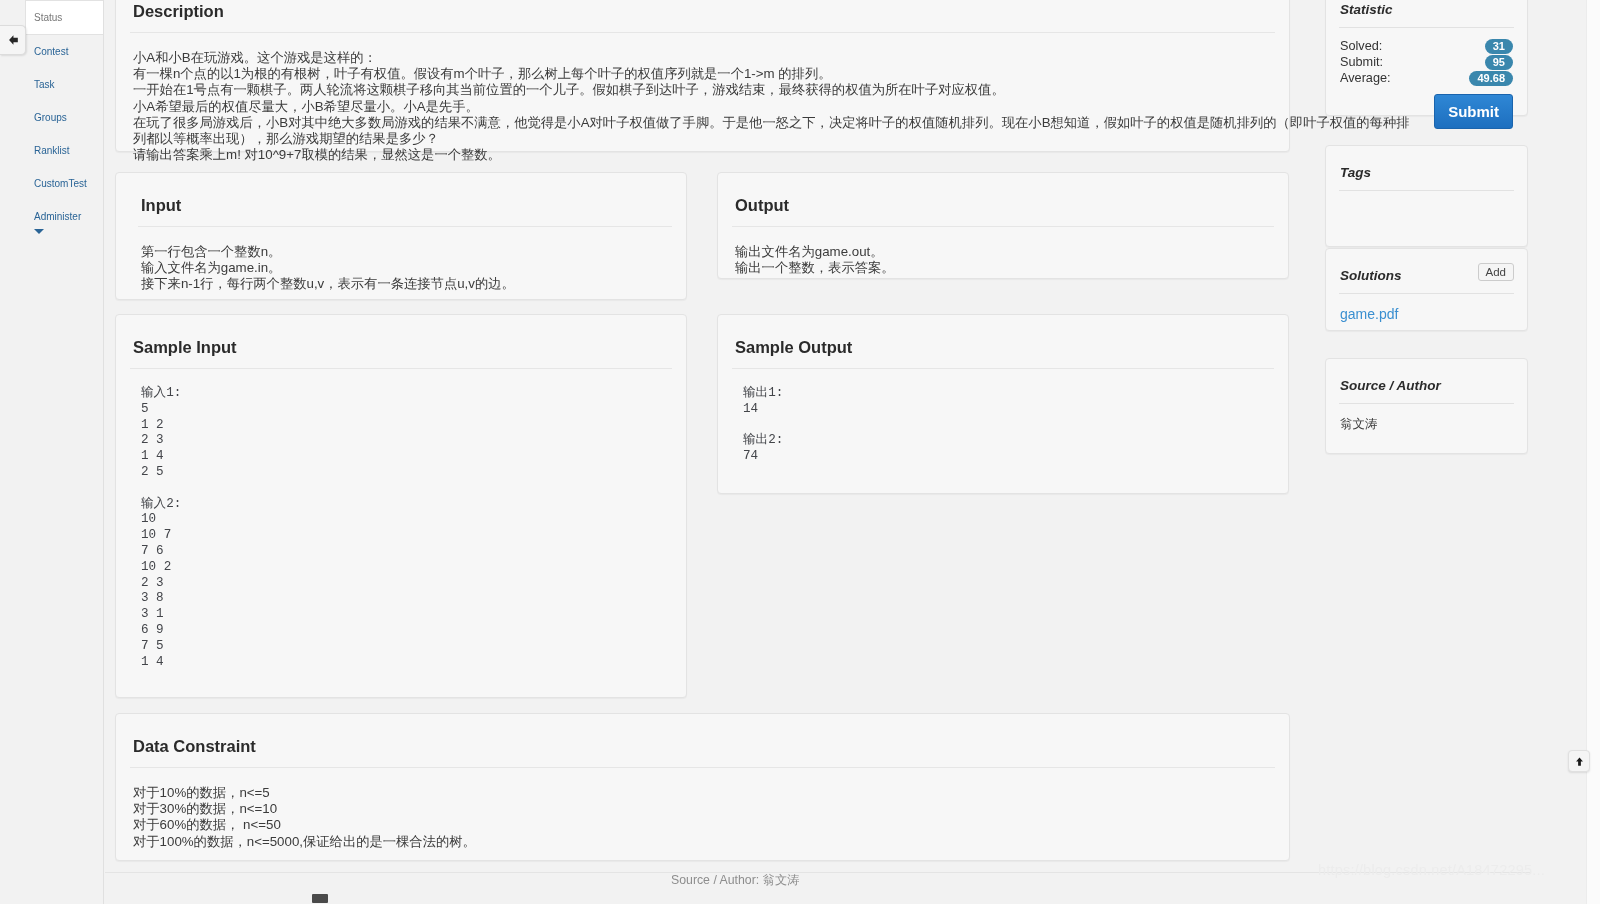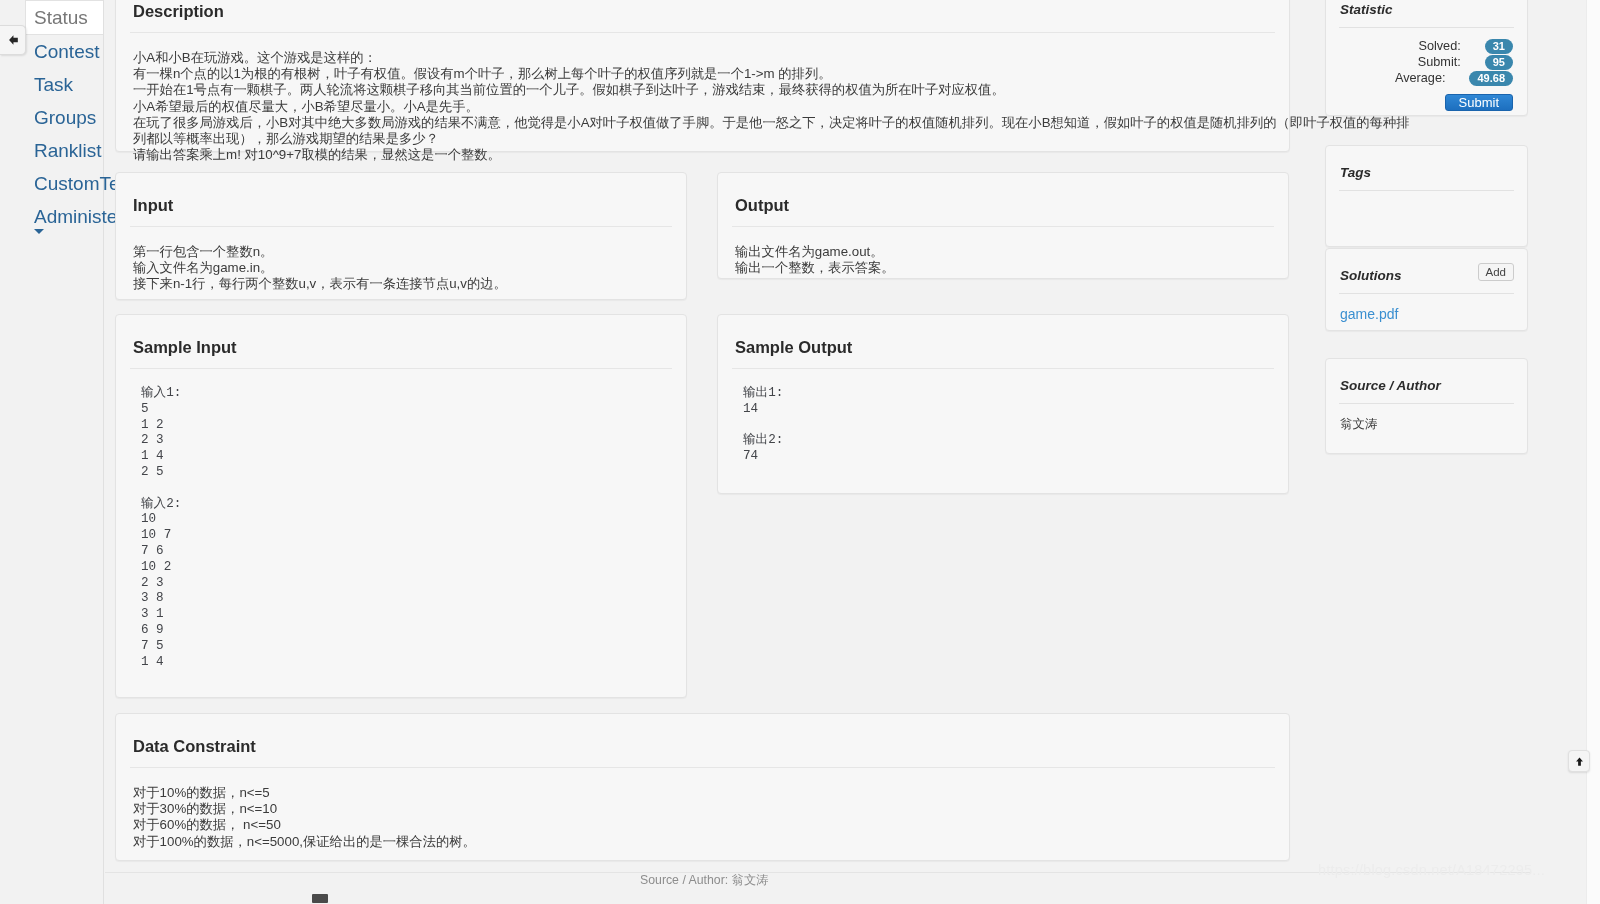--- a/index.html
+++ b/index.html
@@ -37,21 +37,21 @@
     position: absolute;
     left: 26px; top: 0;
     width: 78px; height: 904px;
     background: #f2f2f2;
     border-right: 1px solid #e0e0e0;
     padding-top: 0;
   }
   .side-item {
     display: block;
     padding: 9px 0 9px 8px;
-    font-size: 19px;
+    font-size: 10px;
     color: #2a6496;
     text-decoration: none;
     line-height: 15px;
     white-space: nowrap;
     cursor: pointer;
   }
   .side-item.active {
     background: #ffffff;
     color: #777777;
     border-top: 1px solid #e2e2e2;
@@ -143,21 +143,21 @@
   }
   .card-body {
     padding: 12px 14px 14px 14px;
     font-size: 12.5px;
     color: #3b3b3b;
   }
 
   .stat-row {
     display: flex;
     align-items: center;
-    justify-content: flex-end;
+    justify-content: space-between;
     height: 16px;
     font-size: 12.7px;
     color: #333;
     gap: 24px;
   }
   .badge {
     background: #3a87ad;
     color: #fff;
     font-size: 11px;
     font-weight: bold;
@@ -167,24 +167,25 @@
     min-width: 26px;
     text-align: center;
   }
   .submit-btn {
     display: block;
     margin: 8px 0 0 auto;
     background: linear-gradient(to bottom, #2f87d5 0%, #1d6fbf 100%);
     border: 1px solid #1a64ad;
     border-radius: 3px;
     color: #ffffff;
-    font-size: 13px;
-    padding: 0 13px;
+    font-size: 15px;
+    padding: 8px 13px;
     cursor: pointer;
     font-family: inherit;
+    font-weight: bold;
   }
   .add-btn {
     position: absolute;
     right: 13px; top: -4px;
     background: #f5f5f5;
     border: 1px solid #ccc;
     border-radius: 3px;
     font-size: 11.5px;
     color: #444;
     padding: 2px 7px;
@@ -195,21 +196,21 @@
 
   
   .footer-rule {
     position: absolute;
     left: 105px; top: 872px;
     width: 1425px; height: 1px;
     background: #e4e4e4;
   }
   .footer-text {
     position: absolute;
-    left: 640px; top: 872px;
+    left: 671px; top: 872px;
     font-size: 12.3px;
     color: #8d8d8d;
   }
 
   
   .top-btn {
     position: absolute;
     right: 10px; top: 750px;
     width: 22px; height: 22px;
     background: #f5f5f5;
@@ -289,21 +290,21 @@
         <div class="cn">小A和小B在玩游戏。这个游戏是这样的：</div>
         <div class="cn">有一棵n个点的以1为根的有根树，叶子有权值。假设有m个叶子，那么树上每个叶子的权值序列就是一个1-&gt;m 的排列。</div>
         <div class="cn">一开始在1号点有一颗棋子。两人轮流将这颗棋子移向其当前位置的一个儿子。假如棋子到达叶子，游戏结束，最终获得的权值为所在叶子对应权值。</div>
         <div class="cn">小A希望最后的权值尽量大，小B希望尽量小。小A是先手。</div>
         <div class="cn">在玩了很多局游戏后，小B对其中绝大多数局游戏的结果不满意，他觉得是小A对叶子权值做了手脚。于是他一怒之下，决定将叶子的权值随机排列。现在小B想知道，假如叶子的权值是随机排列的（即叶子权值的每种排</div>
         <div class="cn">列都以等概率出现），那么游戏期望的结果是多少？</div>
         <div class="cn">请输出答案乘上m! 对10^9+7取模的结果，显然这是一个整数。</div>
       </div>
     </section>
 
-    <section class="panel" style="left:10px; top:172px; width:572px; height:128px;">
+    <section class="panel" style="left:10px; top:172px; width:572px; height:128px;padding-left:8px;">
       <div class="panel-title" style="padding-top:22px;">Input</div>
       <div class="panel-rule"></div>
       <div class="panel-body">
         <div class="cn">第一行包含一个整数n。</div>
         <div class="cn">输入文件名为game.in。</div>
         <div class="cn">接下来n-1行，每行两个整数u,v，表示有一条连接节点u,v的边。</div>
       </div>
     </section>
 
     <section class="panel" style="left:612px; top:172px; width:572px; height:107px;">

